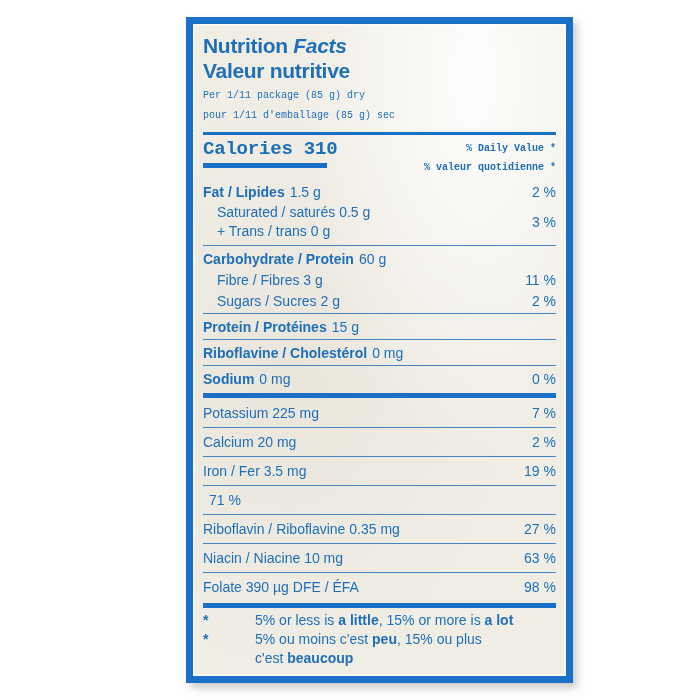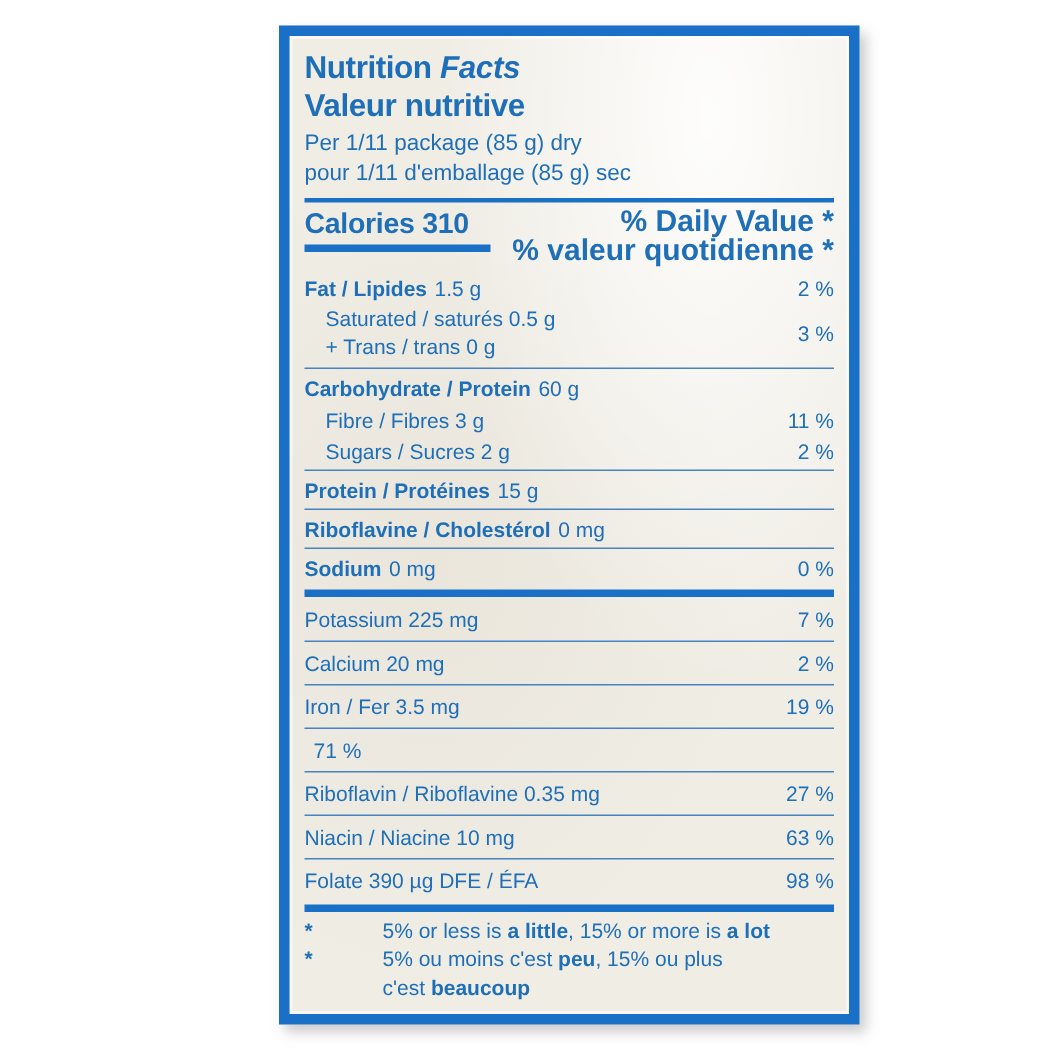--- a/index.html
+++ b/index.html
@@ -22,28 +22,28 @@
       #f0ede5;
     box-shadow:4px 5px 8px rgba(140,140,140,0.45), inset 0 0 0 2px rgba(255,255,255,0.55);
     padding:9px 10px 8px 10px;
     color:#1e6fb8;
     overflow:hidden;
   }
   .title{
     font-size:21px;font-weight:bold;line-height:25px;letter-spacing:-0.3px;margin:0;
   }
   .title .it{font-style:italic;}
-  .serving{font-size:15px;line-height:20px;}
+  .serving{font-size:10px;line-height:20px;font-family:Liberation Mono, monospace;}
   .serving.first{margin-top:3px;}
   .medsep{height:3px;background:#1a70c6;margin:6px 0 4px 0;}
-  .calories-block{display:flex;justify-content:space-between;align-items:flex-start;margin:2px 0 4px 0;}
+  .calories-block{display:flex;justify-content:space-between;align-items:flex-start;margin:2px 0 4px 0;font-family:Liberation Mono, monospace;}
   .cal-left{display:flex;flex-direction:column;}
   .cal-text{font-size:19px;font-weight:bold;line-height:21px;letter-spacing:-0.2px;}
   .cal-bar{height:5px;background:#1a70c6;width:124px;margin-top:3px;}
-  .dv-right{text-align:right;font-size:20px;font-weight:bold;line-height:19px;}
+  .dv-right{text-align:right;font-size:10px;font-weight:bold;line-height:19px;}
   .row{display:flex;justify-content:flex-start;font-size:14px;line-height:18px;padding:1.5px 0;}
   .row.mineral{padding:3px 0;}
   .row .rtext{flex:1;}
   .row .pct{text-align:right;white-space:nowrap;padding-left:6px;}
   .row.group{align-items:center;padding:1px 0 2px 0;}
   .row.group .rtext div{line-height:19px;}
   .b{font-weight:bold;}
   .val{margin-left:5px;}
   .sub{padding-left:14px;}
   .sep{height:1px;background:#4683c0;margin:2px 0;}

